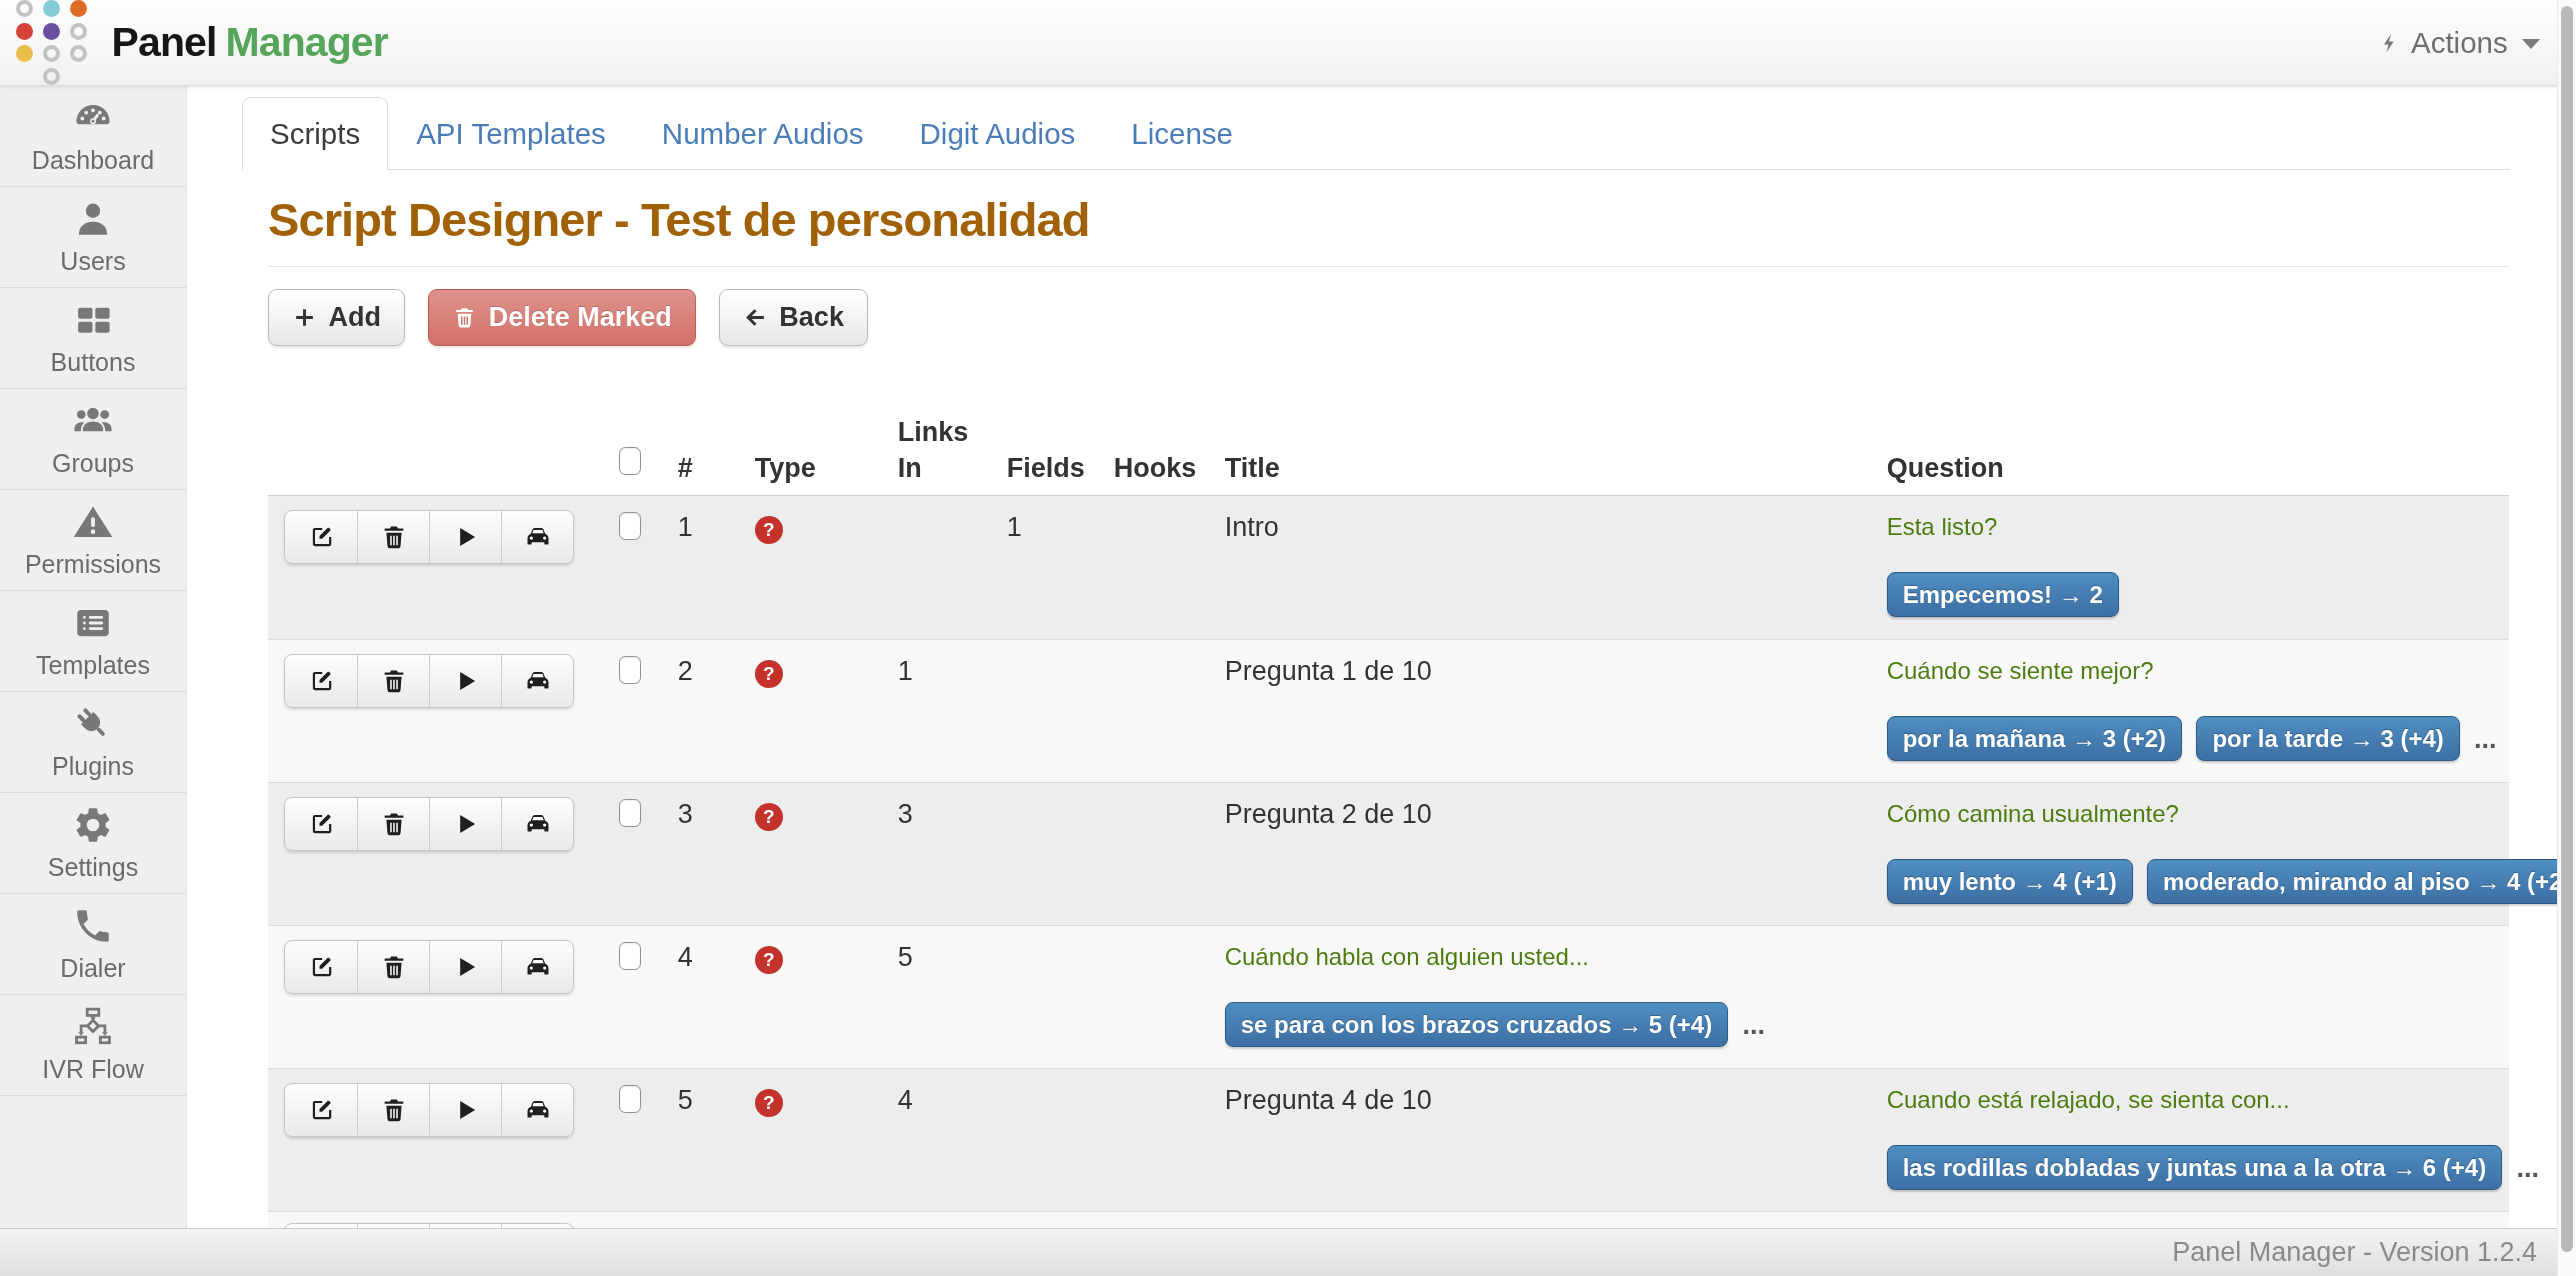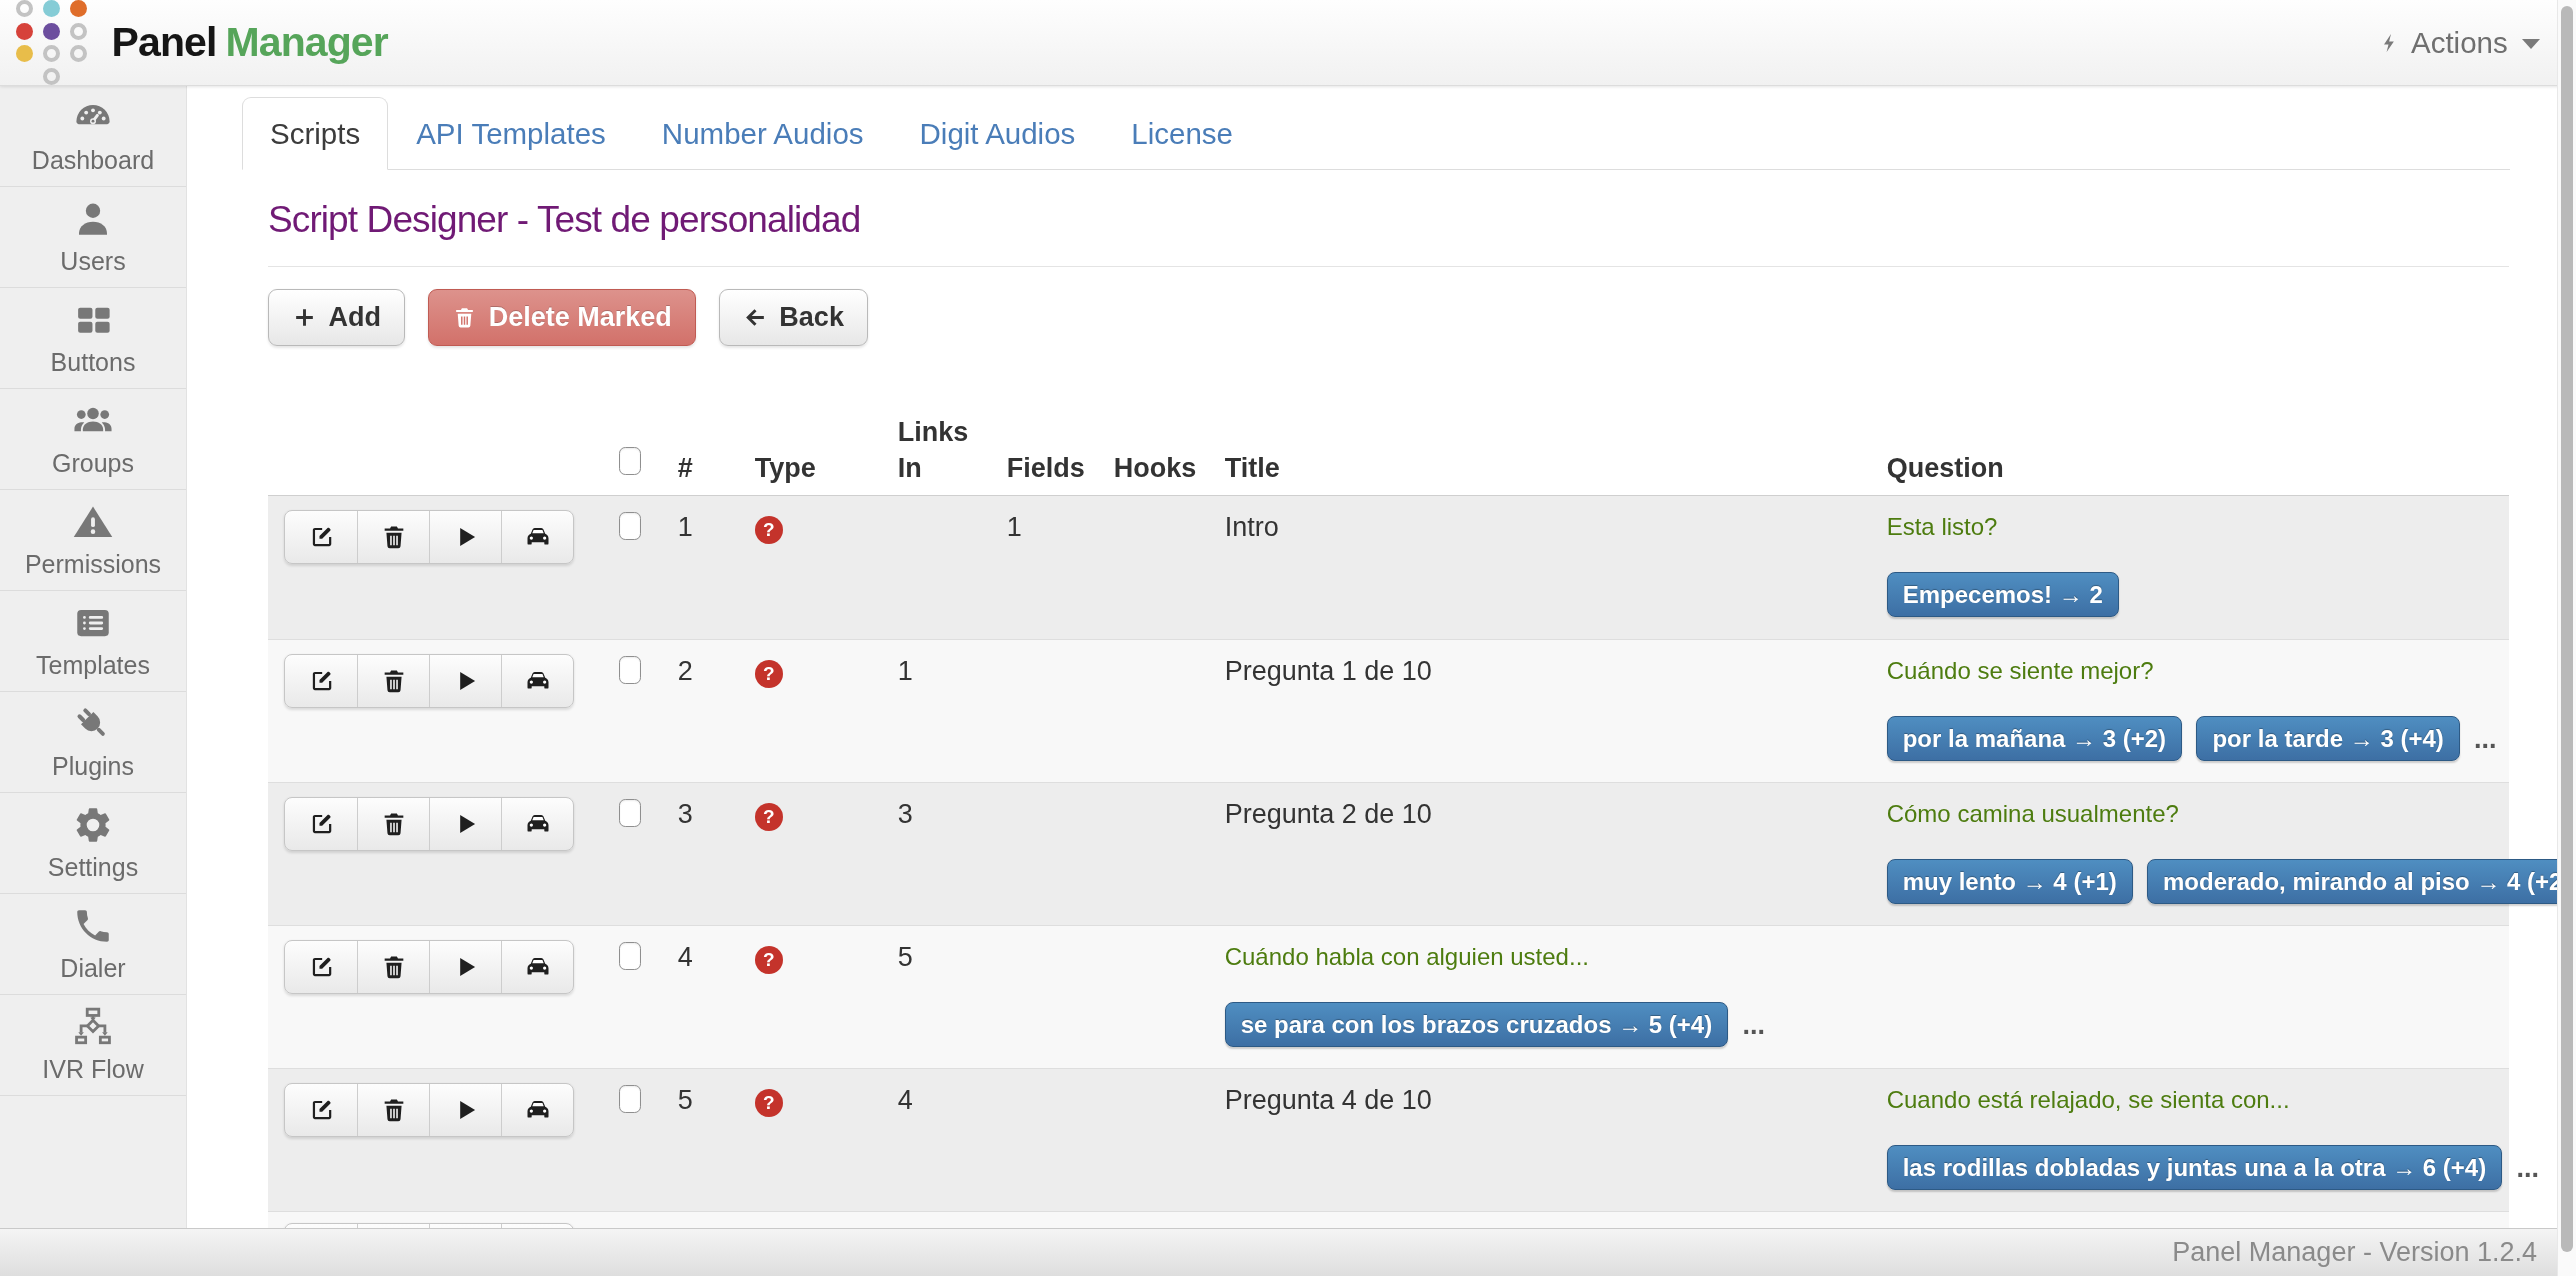--- a/index.html
+++ b/index.html
@@ -38,21 +38,21 @@
   .side-item svg{width:42px;height:42px;color:#787878;}
   .side-item .lbl{font-size:25px;color:#6b6b6b;}
 
   main{flex:1;padding:10.7px 0 0 55px;overflow:hidden;}
   .tabs{display:flex;border-bottom:0.9px solid #ddd;width:2268px;}
   .tab{padding:18px 27px;font-size:29.5px;line-height:35px;color:var(--link);cursor:pointer;
     border:0.9px solid transparent;border-radius:9px 9px 0 0;margin-bottom:-0.9px;}
   .tab.active{background:#fff;color:#3c3c3c;border-color:#ddd #ddd #fff;}
 
   .content{padding-left:26px;width:2268px;}
-  h1{font-size:37px;line-height:57px;color:#701a75;font-weight:400;letter-spacing:-0.9px;
+  h1{font-size:47px;line-height:57px;color:#a16207;font-weight:700;letter-spacing:-0.9px;
     margin:21.5px 0 18px;}
   .rule{border:none;border-top:0.9px solid #e4e4e4;width:2241px;}
 
   .toolbar{margin-top:21.5px;display:flex;gap:23px;}
   .btn{display:inline-flex;align-items:center;gap:11.6px;font-size:27px;line-height:30px;
     font-weight:700;padding:12.5px 23px;border-radius:9px;border:0.9px solid #b9b9b9;
     background:linear-gradient(#ffffff,#e7e7e7);color:#333;cursor:pointer;
     box-shadow:0 1.8px 2.7px rgba(0,0,0,.10);}
   .btn svg{width:25px;height:25px;fill:currentColor;}
   .btn.danger{background:linear-gradient(#dd928c,#d2716a);border-color:#c05b53;color:#fff;

